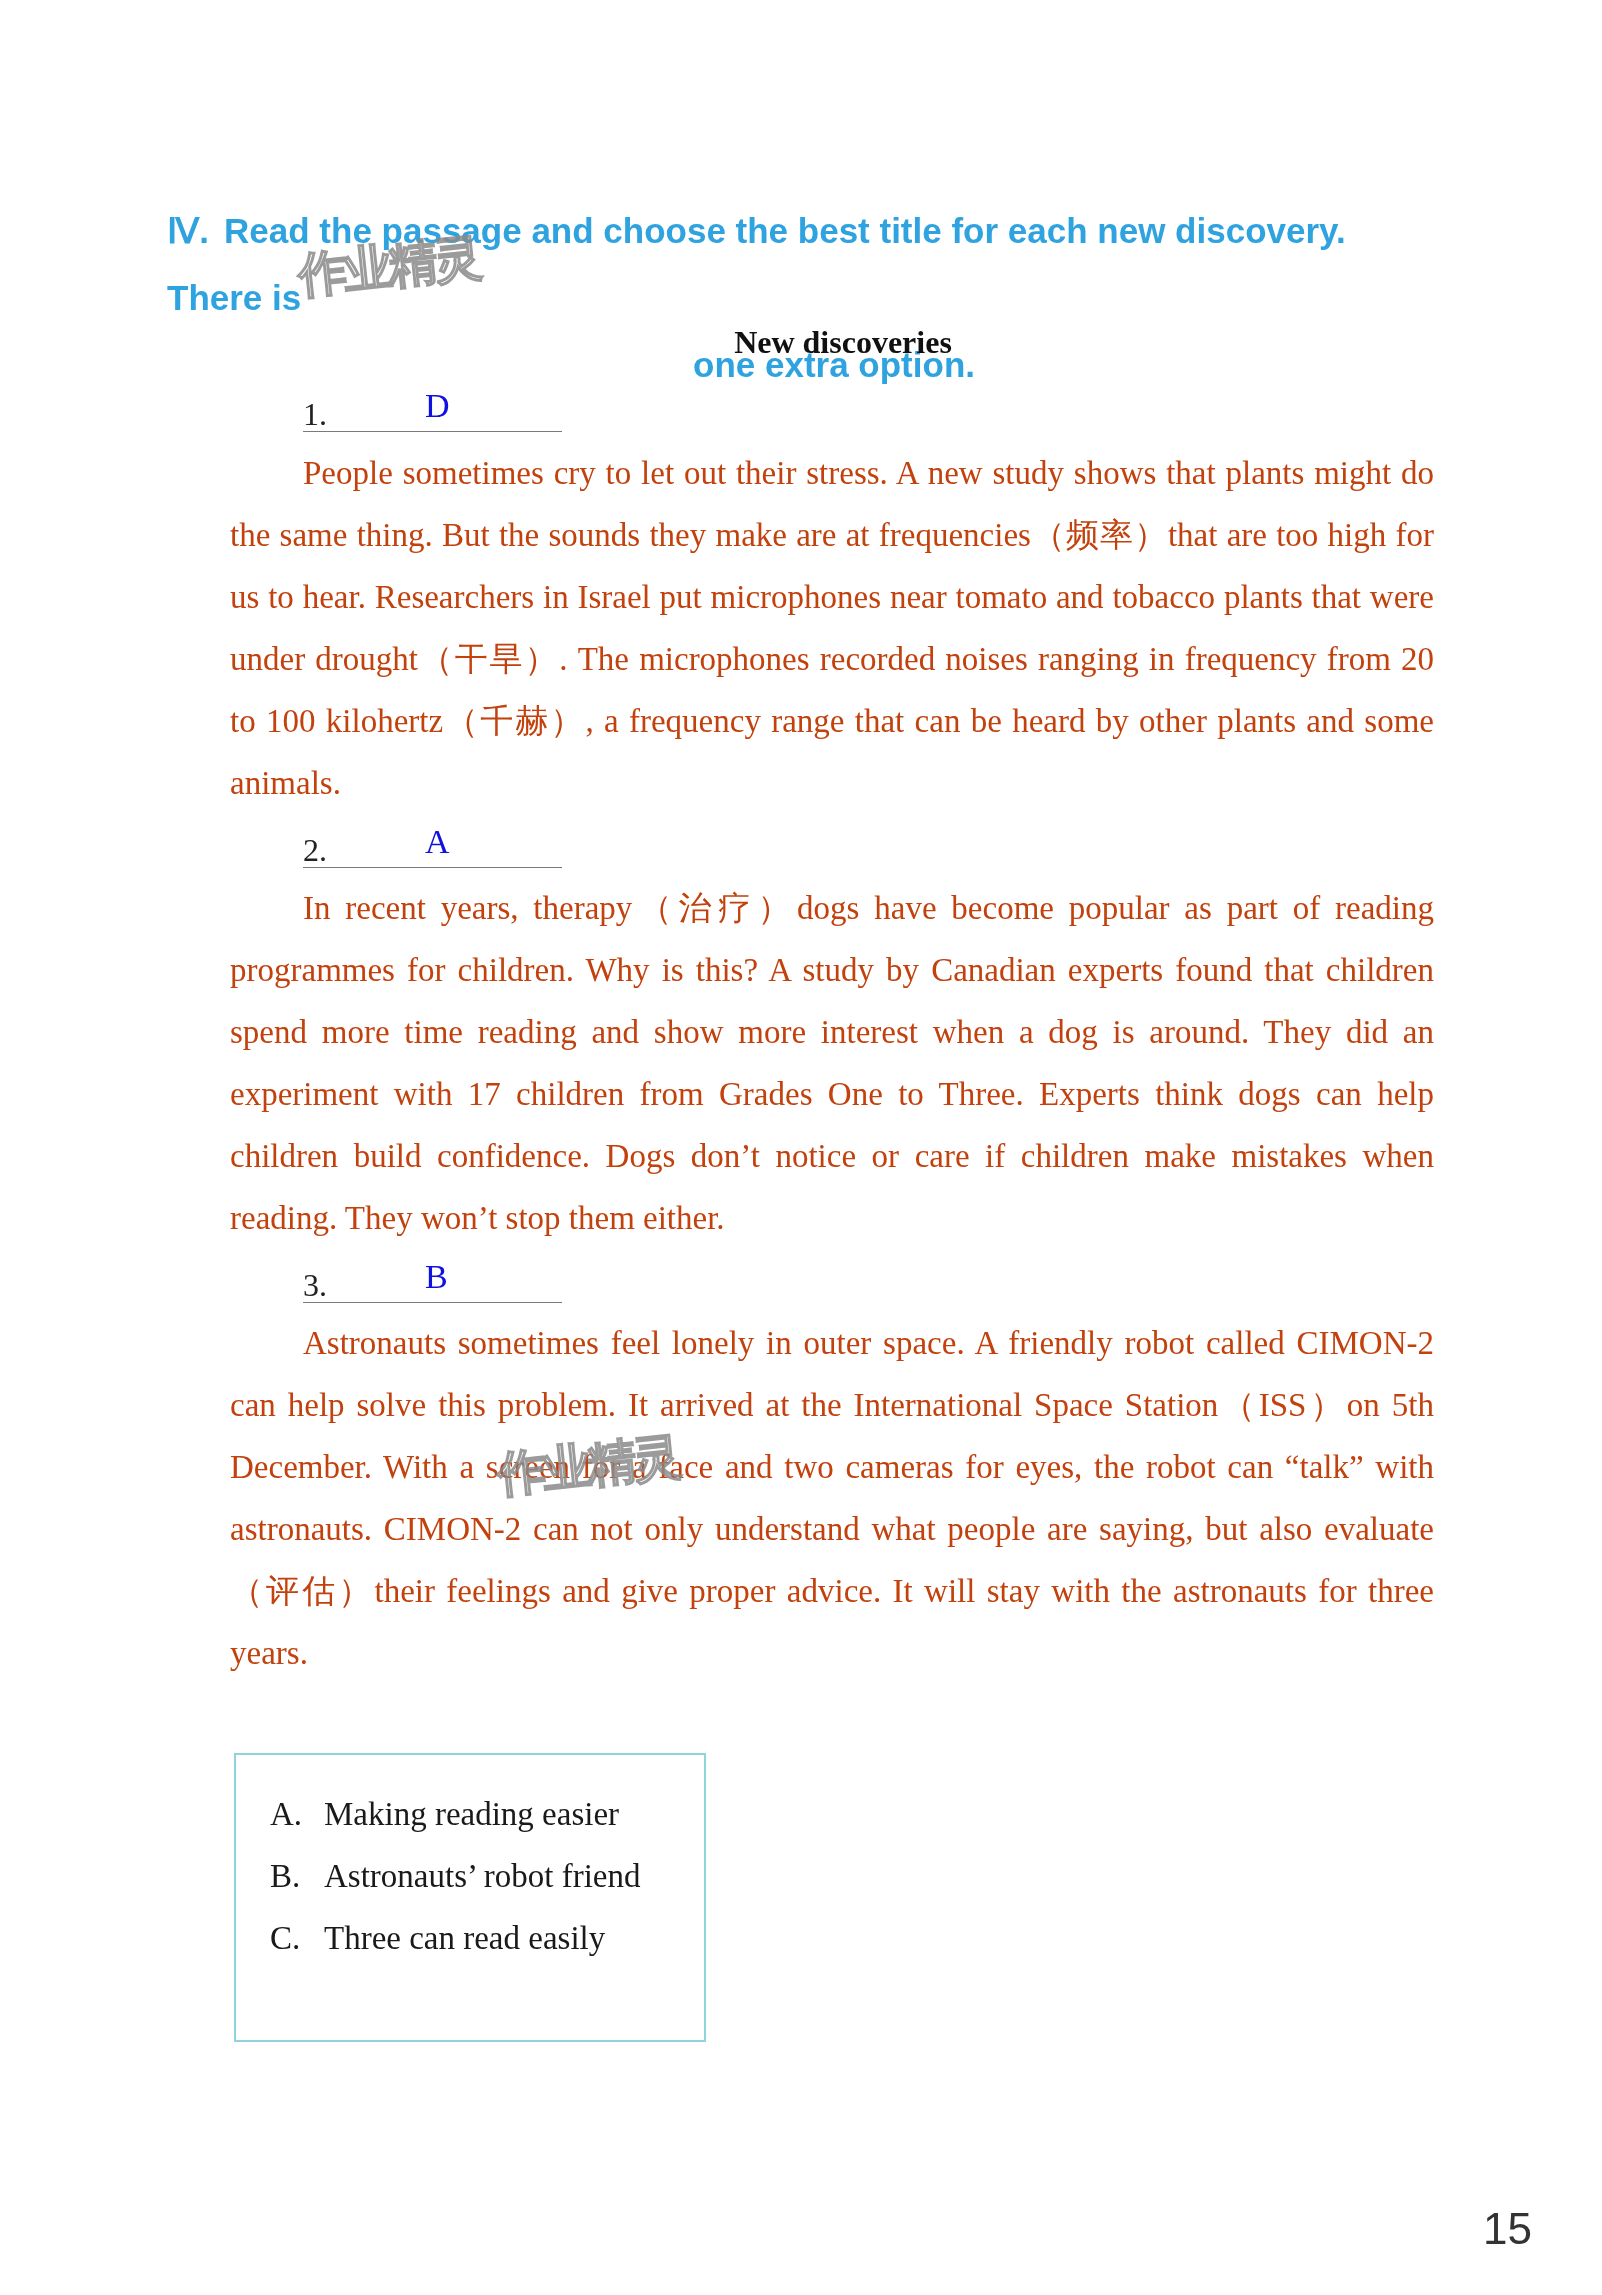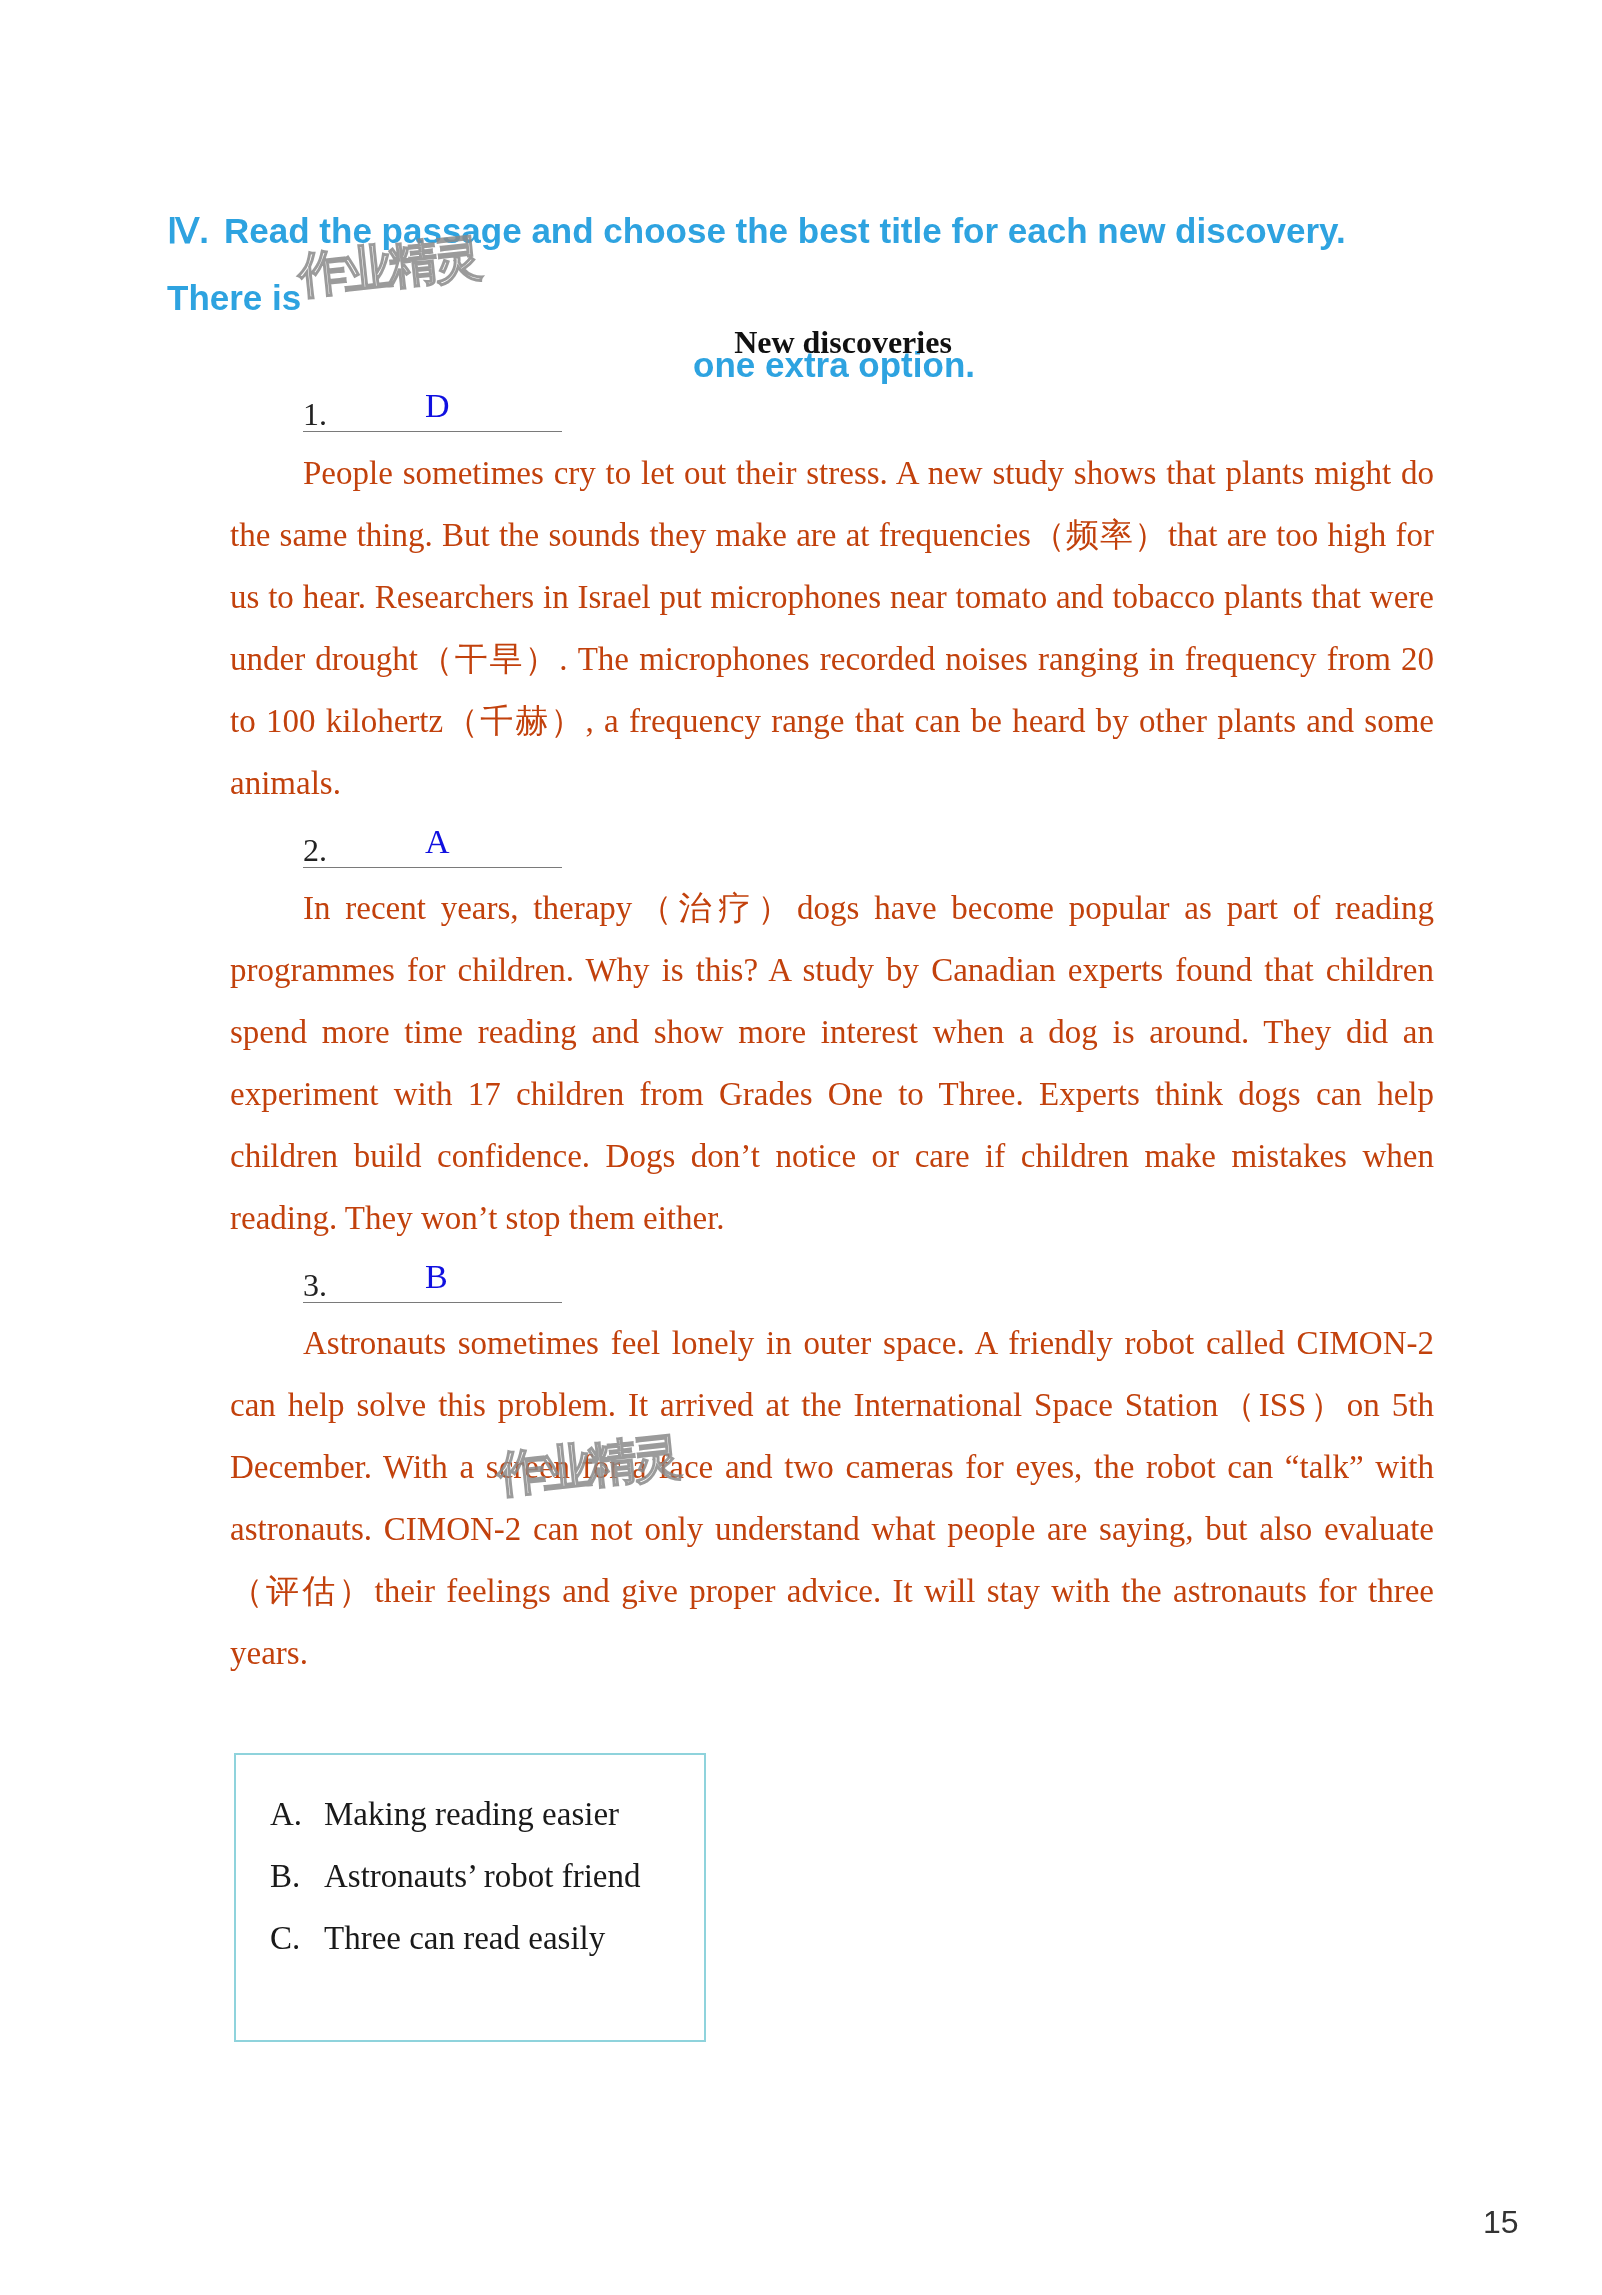--- a/index.html
+++ b/index.html
@@ -112,21 +112,21 @@
     }
     .options-box .letter {
       display: inline-block;
       width: 54px;
     }
     .page-number {
       position: absolute;
       left: 1483px;
       top: 2204px;
       font-family: "Liberation Sans", sans-serif;
-      font-size: 32px;
+      font-size: 44px;
       color: #333;
     }
   </style>
 </head>
 <body>
 
 <div class="instruction">
   <span class="numeral">Ⅳ.</span><span>Read the passage and choose the best title for each new discovery. There is</span>
   <span class="line2">one extra option.</span>
 </div>

